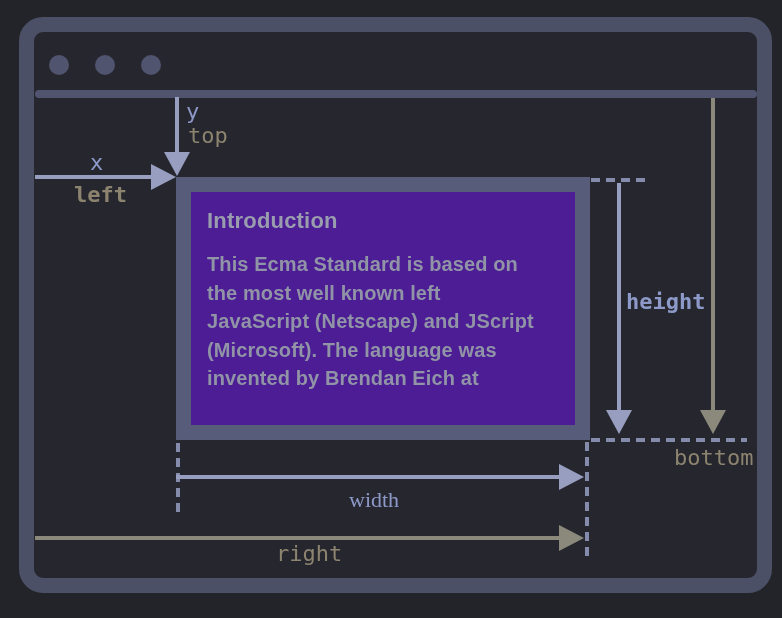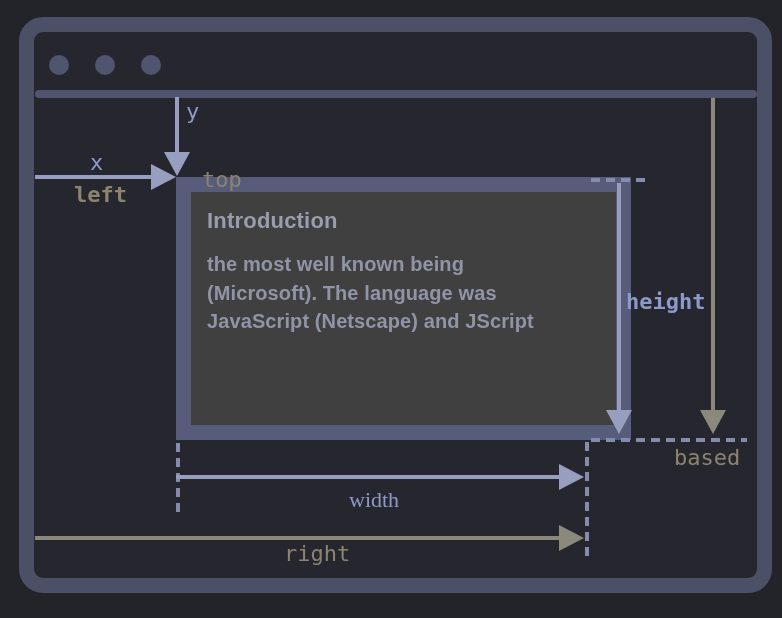--- a/index.html
+++ b/index.html
@@ -18,22 +18,22 @@
     position:absolute;width:20px;height:20px;border-radius:50%;
     background:#50546e;top:55px;
   }
   .dot.d1{left:49px}.dot.d2{left:95px}.dot.d3{left:141px}
   .divider{
     position:absolute;left:35px;top:90px;width:722px;height:8px;
     border-radius:4px;background:#50546e;
   }
   
   .content-box{
-    position:absolute;left:176px;top:177px;width:455px;height:263px;
-    box-sizing:border-box;border:15px solid #575c7a;background:#404040;
+    position:absolute;left:176px;top:177px;width:414px;height:263px;
+    box-sizing:border-box;border:15px solid #575c7a;background:#4c1d95;
   }
   .box-inner{padding:16px 12px 0 16px;}
   .box-heading{
     margin:0;font-size:22px;line-height:26px;font-weight:bold;color:#999dae;
     font-family:"Liberation Sans", sans-serif; letter-spacing:.2px;
   }
   .box-para{margin-top:16px;}
   .para-line{
     font-size:20px;line-height:28.5px;font-weight:bold;color:#9094a6;
     font-family:"Liberation Sans", sans-serif; letter-spacing:.1px;
@@ -67,23 +67,25 @@
   <div class="window"></div>
   <div class="dot d1"></div>
   <div class="dot d2"></div>
   <div class="dot d3"></div>
   <div class="divider"></div>
 
   <div class="content-box">
     <div class="box-inner">
       <h2 class="box-heading">Introduction</h2>
       <div class="box-para">
-        <div class="para-line">the most well known being</div>
+        <div class="para-line">This Ecma Standard is based on</div>
+        <div class="para-line">the most well known left</div>
+        <div class="para-line">JavaScript (Netscape) and JScript</div>
         <div class="para-line">(Microsoft). The language was</div>
-        <div class="para-line">JavaScript (Netscape) and JScript</div>
+        <div class="para-line">invented by Brendan Eich at</div>
       </div>
     </div>
   </div>
 
   <div class="dash-h" style="left:591px;top:178px;width:57px;"></div>
   <div class="dash-h" style="left:591px;top:438px;width:156px;"></div>
   <div class="dash-v" style="left:585px;top:442px;height:117px;"></div>
   <div class="dash-v" style="left:176px;top:443px;height:73px;"></div>
 
   <div class="vline lav" style="left:175px;top:97px;width:4px;height:56px;"></div>
@@ -98,21 +100,21 @@
   <div class="vline gry" style="left:711px;top:98px;width:4px;height:312px;"></div>
   <div class="head head-down gry2" style="left:700px;top:410px;"></div>
 
   <div class="hline lav" style="left:176px;top:475px;width:383px;height:4px;"></div>
   <div class="head head-right" style="left:559px;top:464px;"></div>
 
   <div class="hline gry" style="left:35px;top:536px;width:524px;height:4px;"></div>
   <div class="head head-right gry2" style="left:559px;top:525px;"></div>
 
   <div class="lbl coord" style="left:186px;top:100px;">y</div>
-  <div class="lbl edge" style="left:202px;top:124px;margin-top:44px;">top</div>
+  <div class="lbl edge" style="left:188px;top:124px;">top</div>
   <div class="lbl coord" style="left:90px;top:151px;">x</div>
   <div class="lbl edge" style="left:74px;top:183px;font-weight:bold;">left</div>
   <div class="lbl coord" style="left:626px;top:290px;font-weight:bold;">height</div>
-  <div class="lbl edge" style="left:674px;top:446px;">based</div>
+  <div class="lbl edge" style="left:674px;top:446px;">bottom</div>
   <div class="lbl coord" style="left:349px;top:488px;font-family:Liberation Serif, serif;">width</div>
-  <div class="lbl edge" style="left:284px;top:542px;">right</div>
+  <div class="lbl edge" style="left:276px;top:542px;">right</div>
 
 </div>
 
 </body></html>

